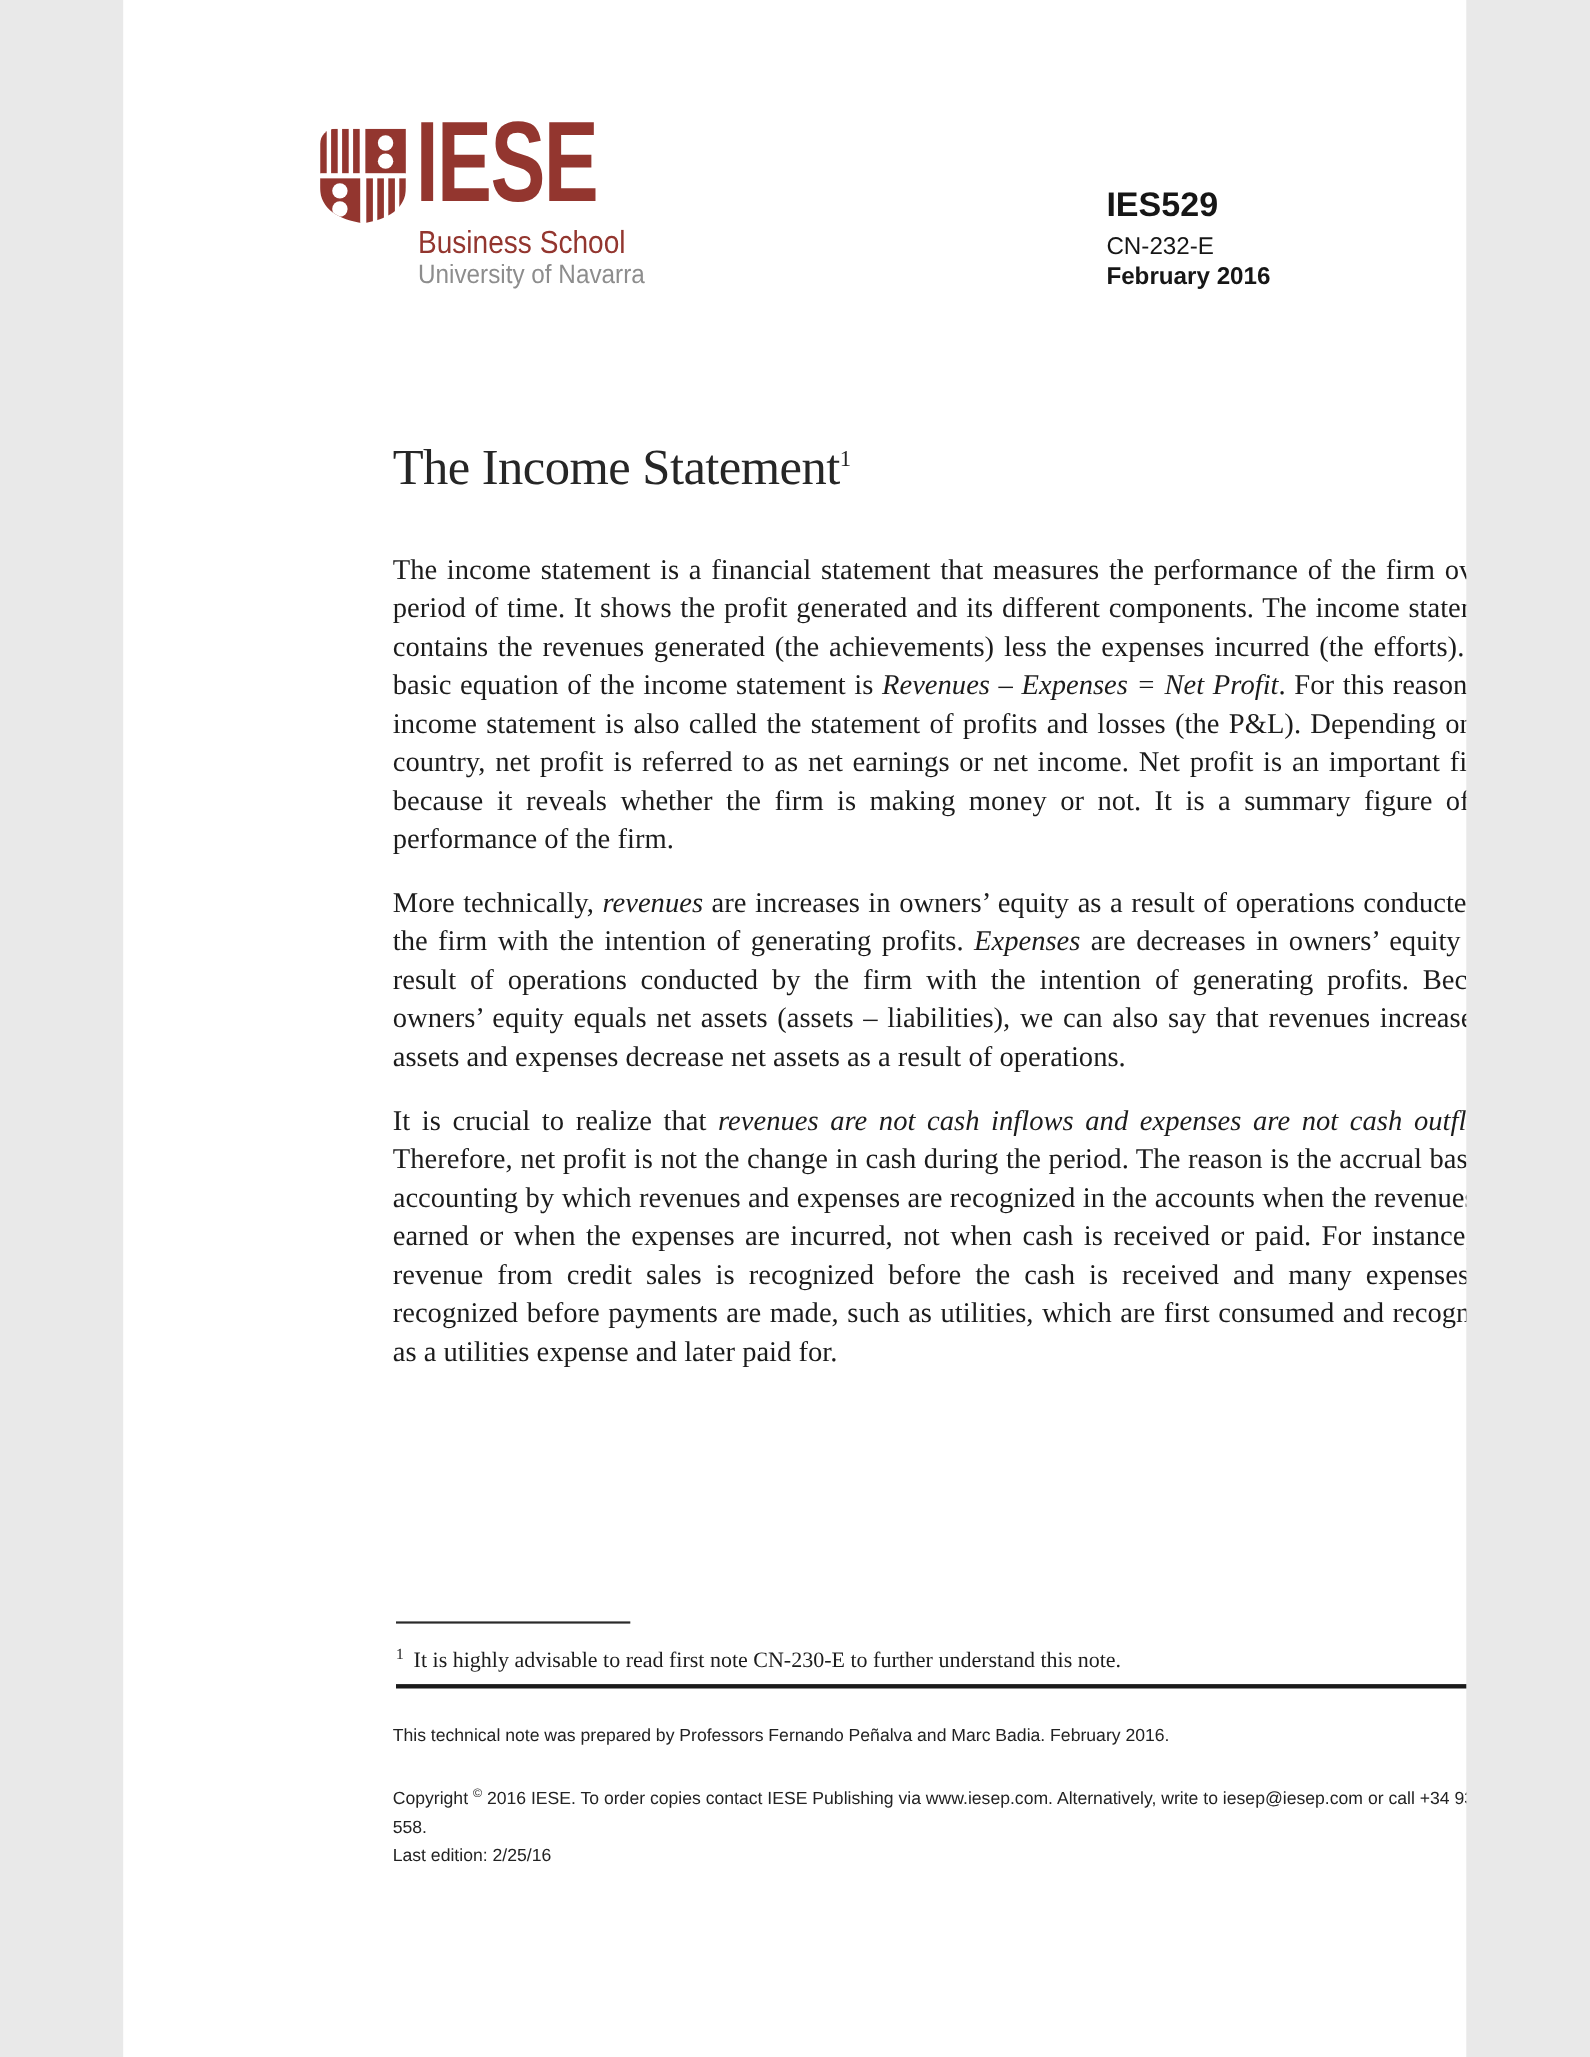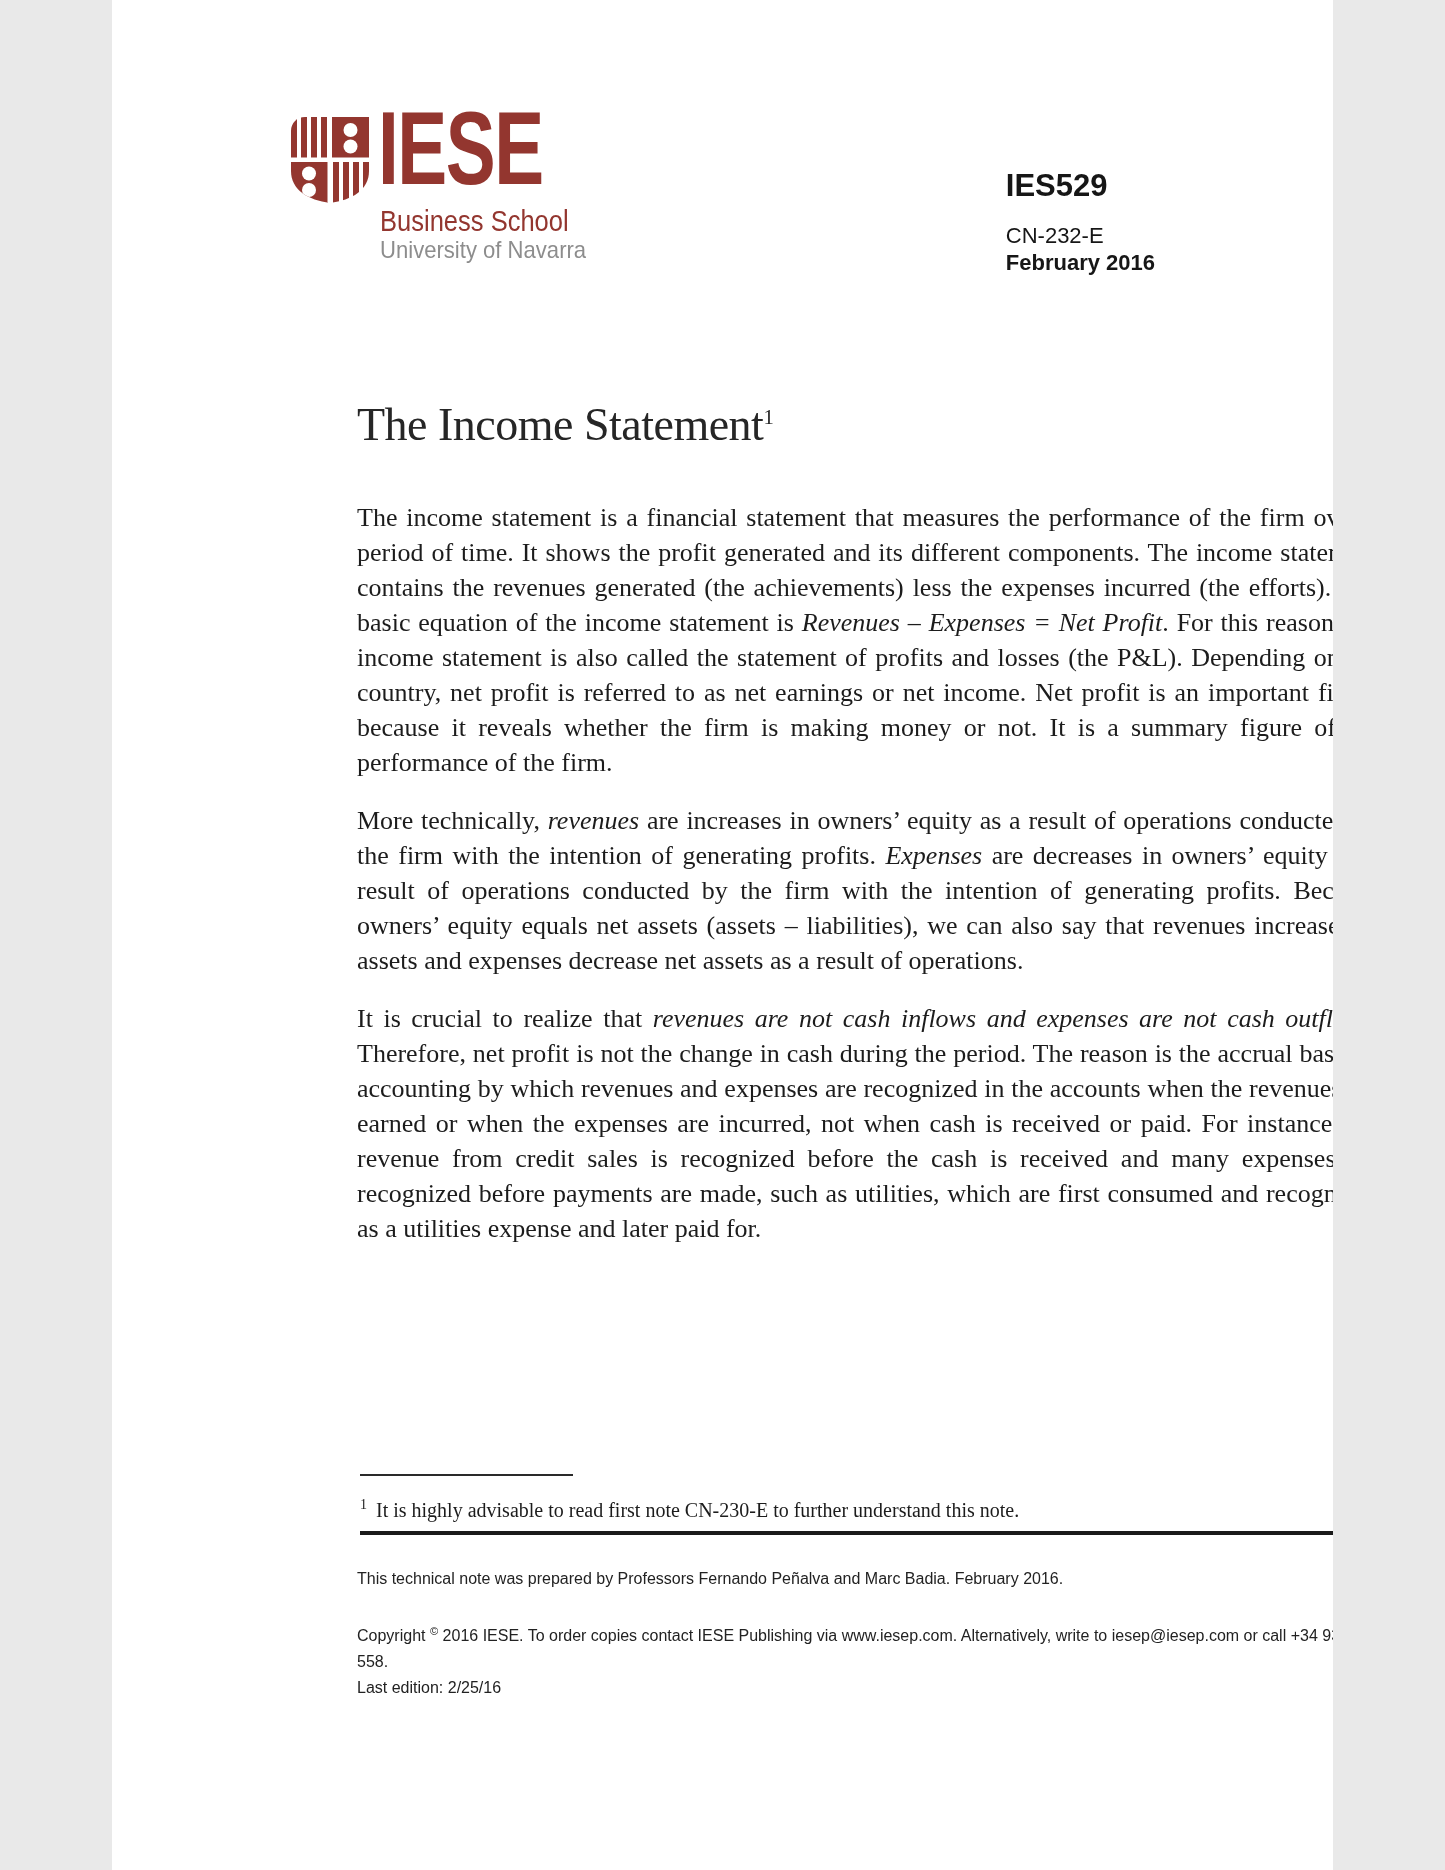--- a/index.html
+++ b/index.html
@@ -24,21 +24,21 @@
   }
   .logo-univ {
     position:absolute; left:90px; top:124px;
     font-size:24px; font-weight:400; color:#8d8d8d;
     transform:scaleX(0.92); transform-origin:left top; white-space:nowrap;
   }
 
   
   .header-meta { position:absolute; right:178px; top:168px; text-align:left; color:#161616; }
   .doc-id   { font-size:31px; font-weight:700; line-height:1.15; }
-  .ref-code { font-size:22px; font-weight:500; line-height:1.25; margin-top:18px; }
+  .ref-code { font-size:22px; font-weight:500; line-height:1.25; margin-top:6px; }
   .pub-date { font-size:22px; font-weight:600; line-height:1.25; }
 
   
   .title {
     position:absolute; left:245px; top:398px;
     font-size:46px; font-weight:400; letter-spacing:-0.5px; color:#262626;font-family:Liberation Serif, serif;
   }
   .title sup { font-size:45%; vertical-align:super; }
 
   

